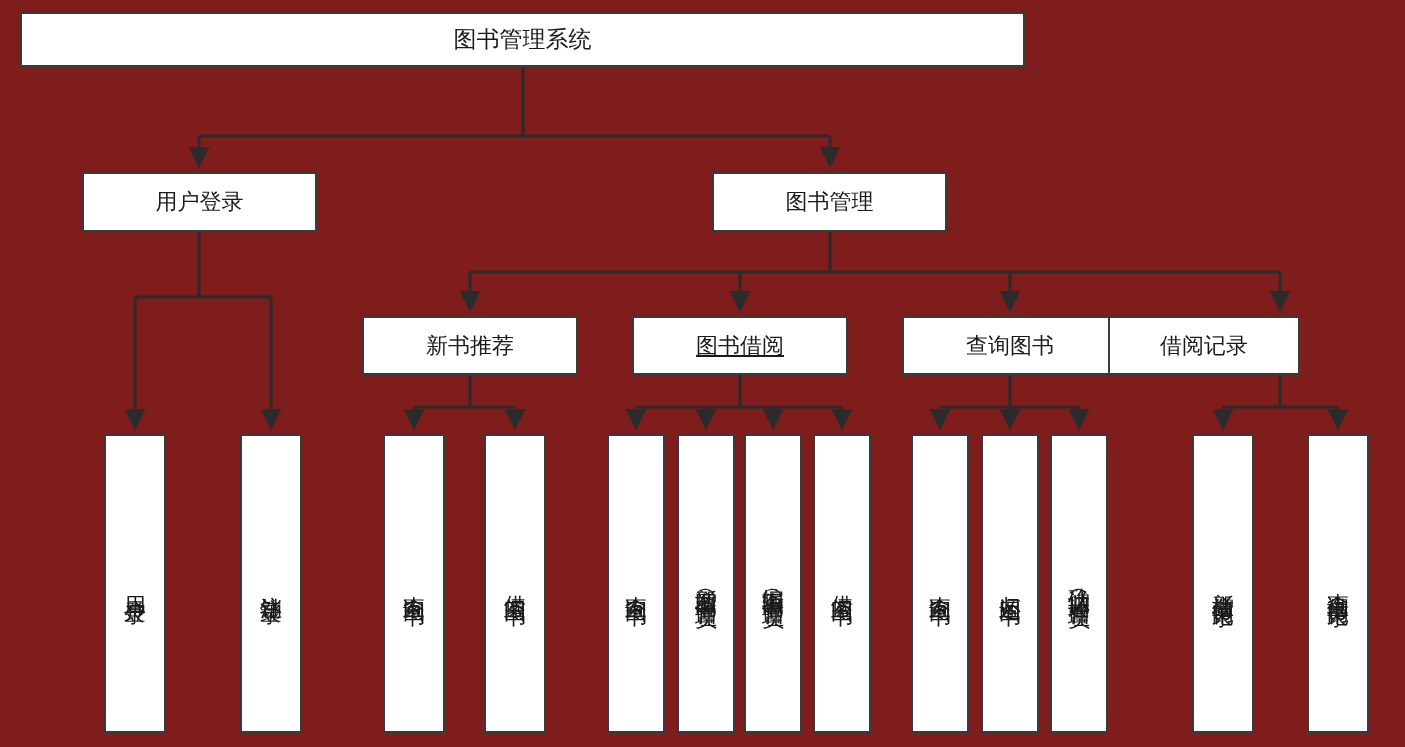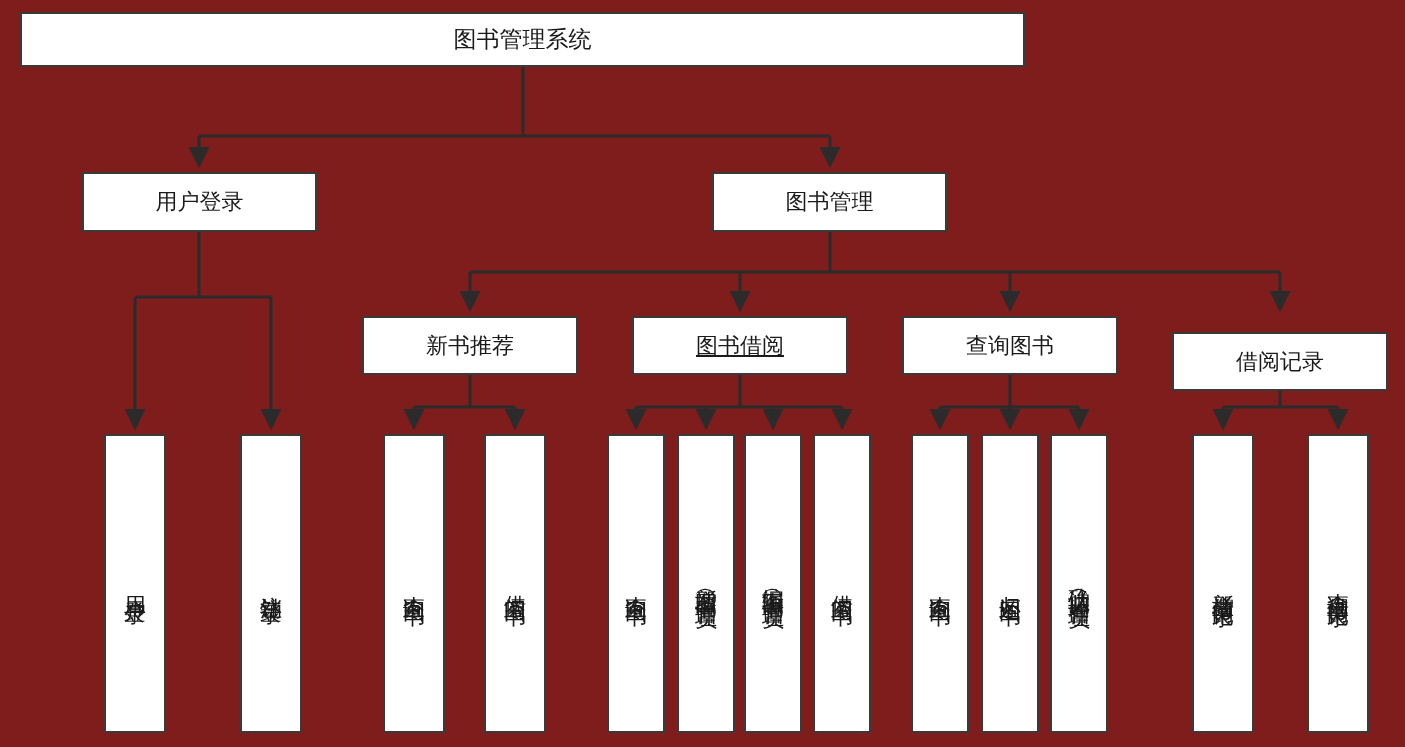--- a/index.html
+++ b/index.html
@@ -153,21 +153,21 @@
   </div>
 
   <div class="node mid" style="left:632px; top:316px; width:216px; height:59px;text-decoration:underline;">
     <span class="label">图书借阅</span>
   </div>
 
   <div class="node mid" style="left:902px; top:316px; width:216px; height:59px;">
     <span class="label">查询图书</span>
   </div>
 
-  <div class="node mid" style="left:1172px; top:316px; width:216px; height:59px;margin-top:16px;">
+  <div class="node mid" style="left:1108px; top:316px; width:192px; height:59px;">
     <span class="label">借阅记录</span>
   </div>
 
   <div class="node leaf" style="left:104px; top:434px; width:62px; height:299px;">
     <span class="label">用户登录</span>
   </div>
 
   <div class="node leaf" style="left:240px; top:434px; width:62px; height:299px;">
     <span class="label">注销登录</span>
   </div>

